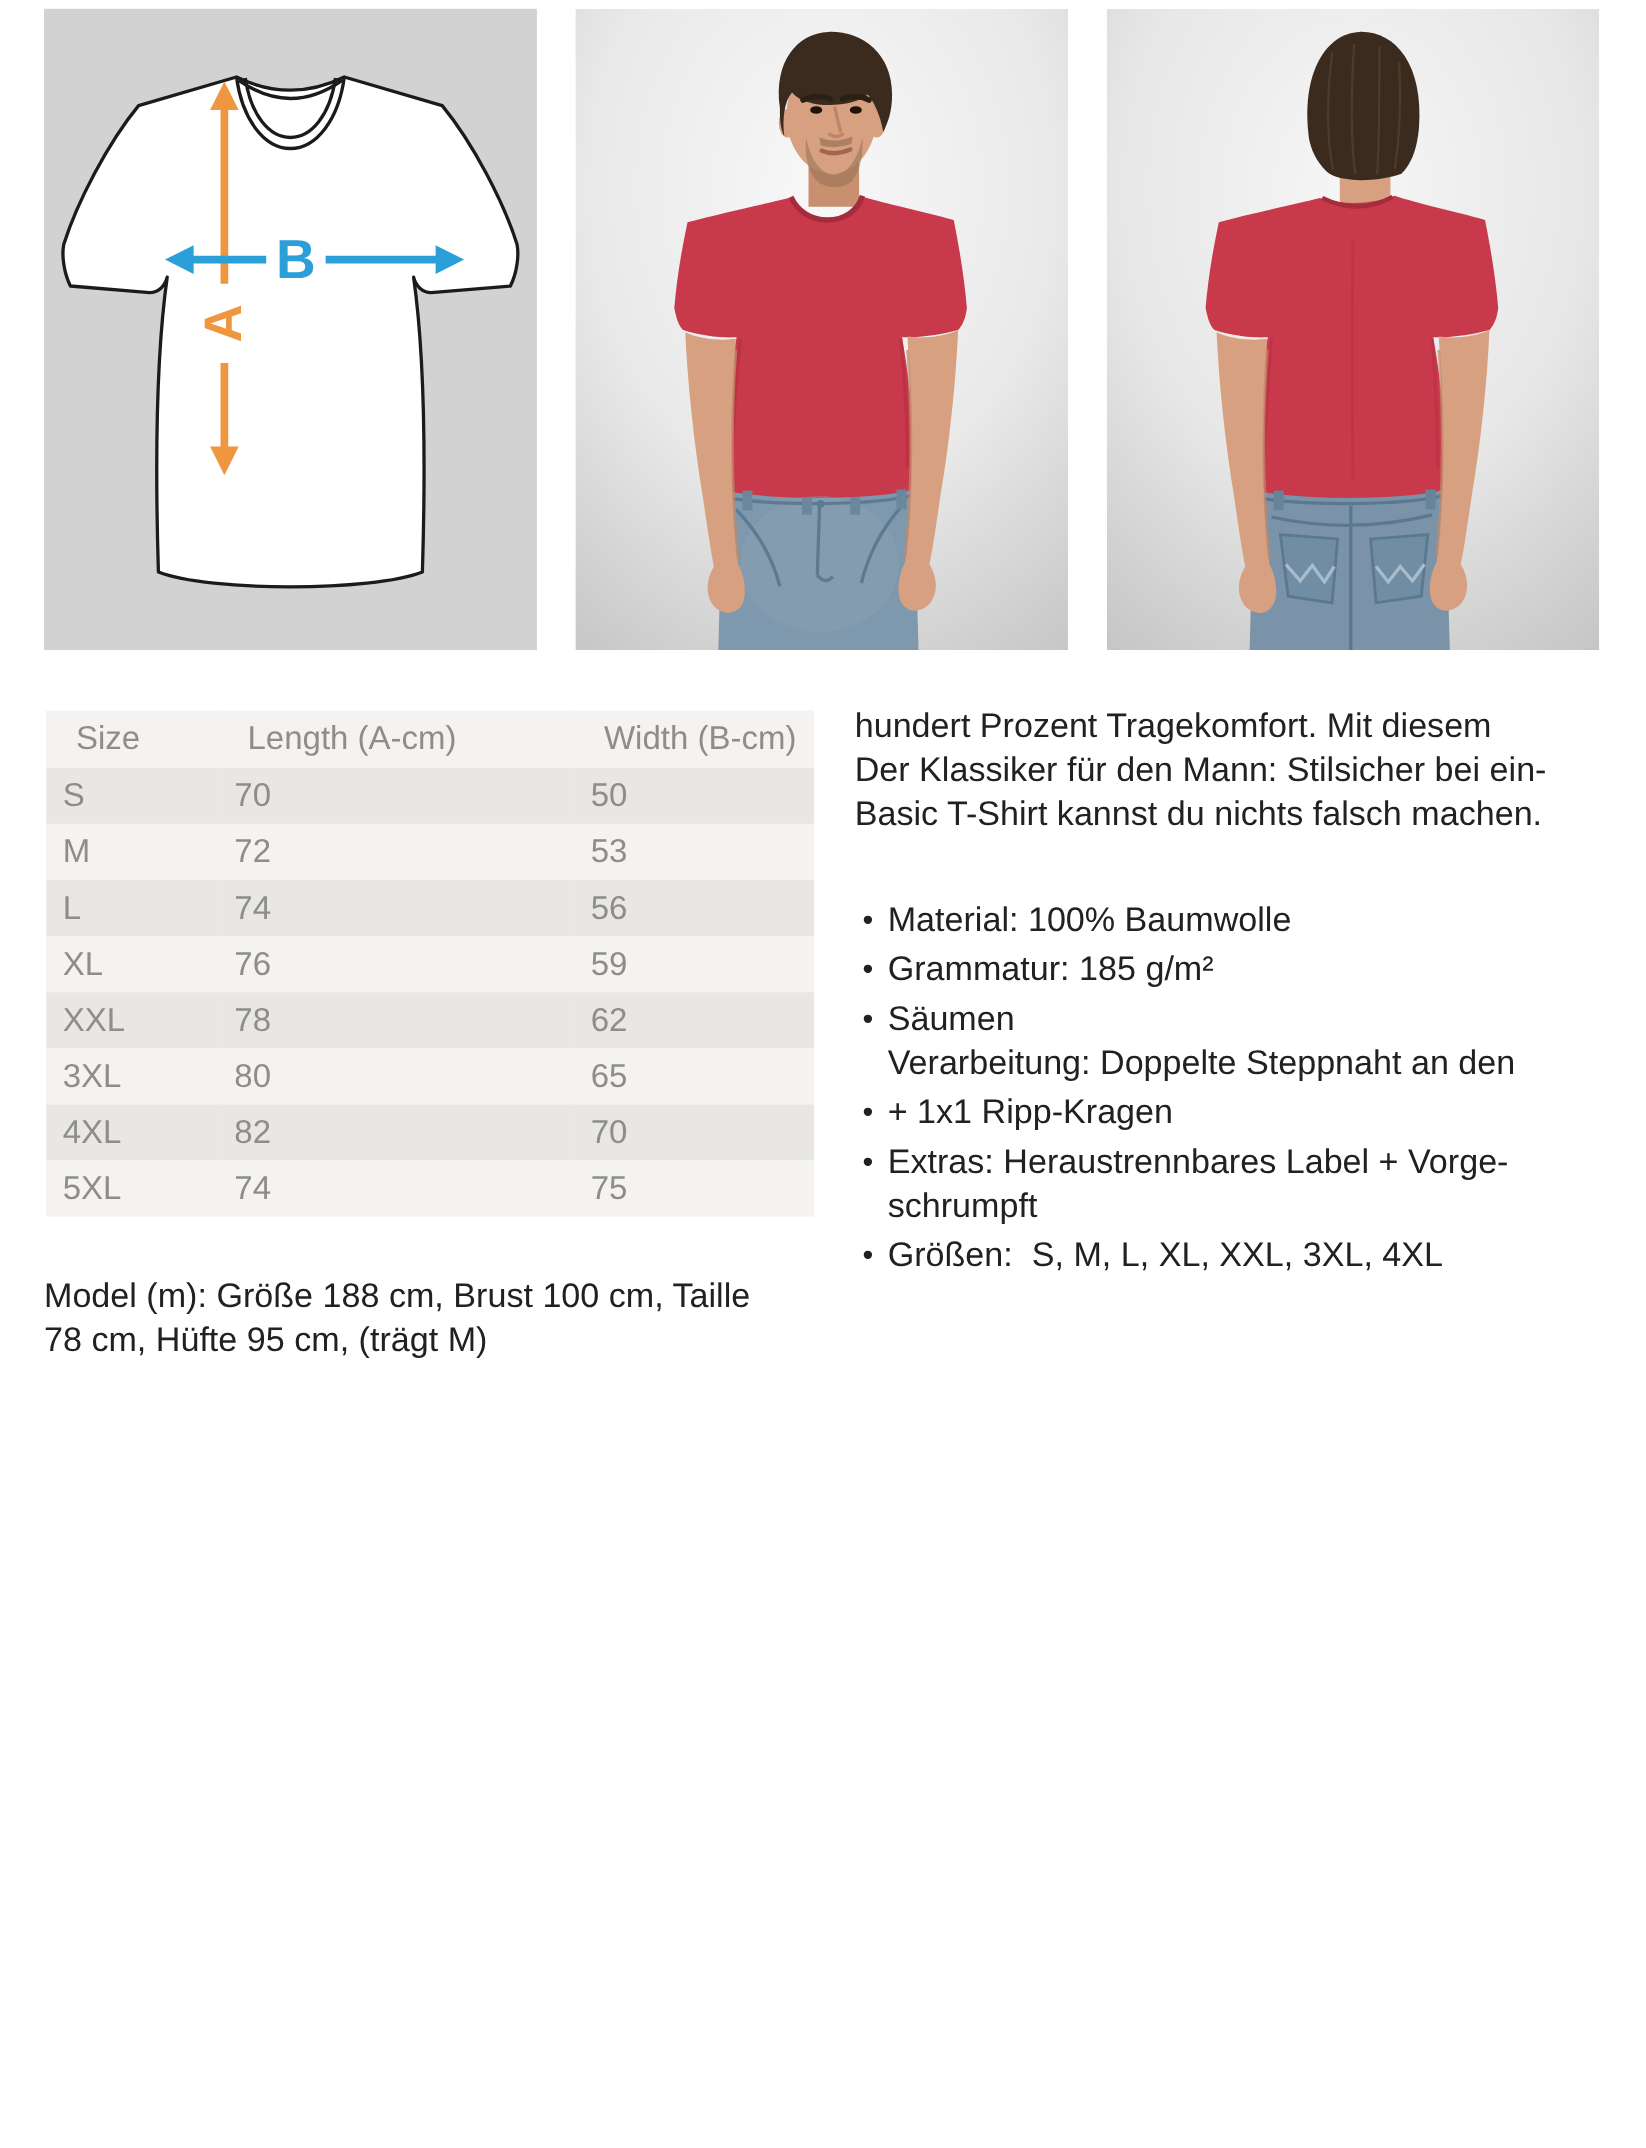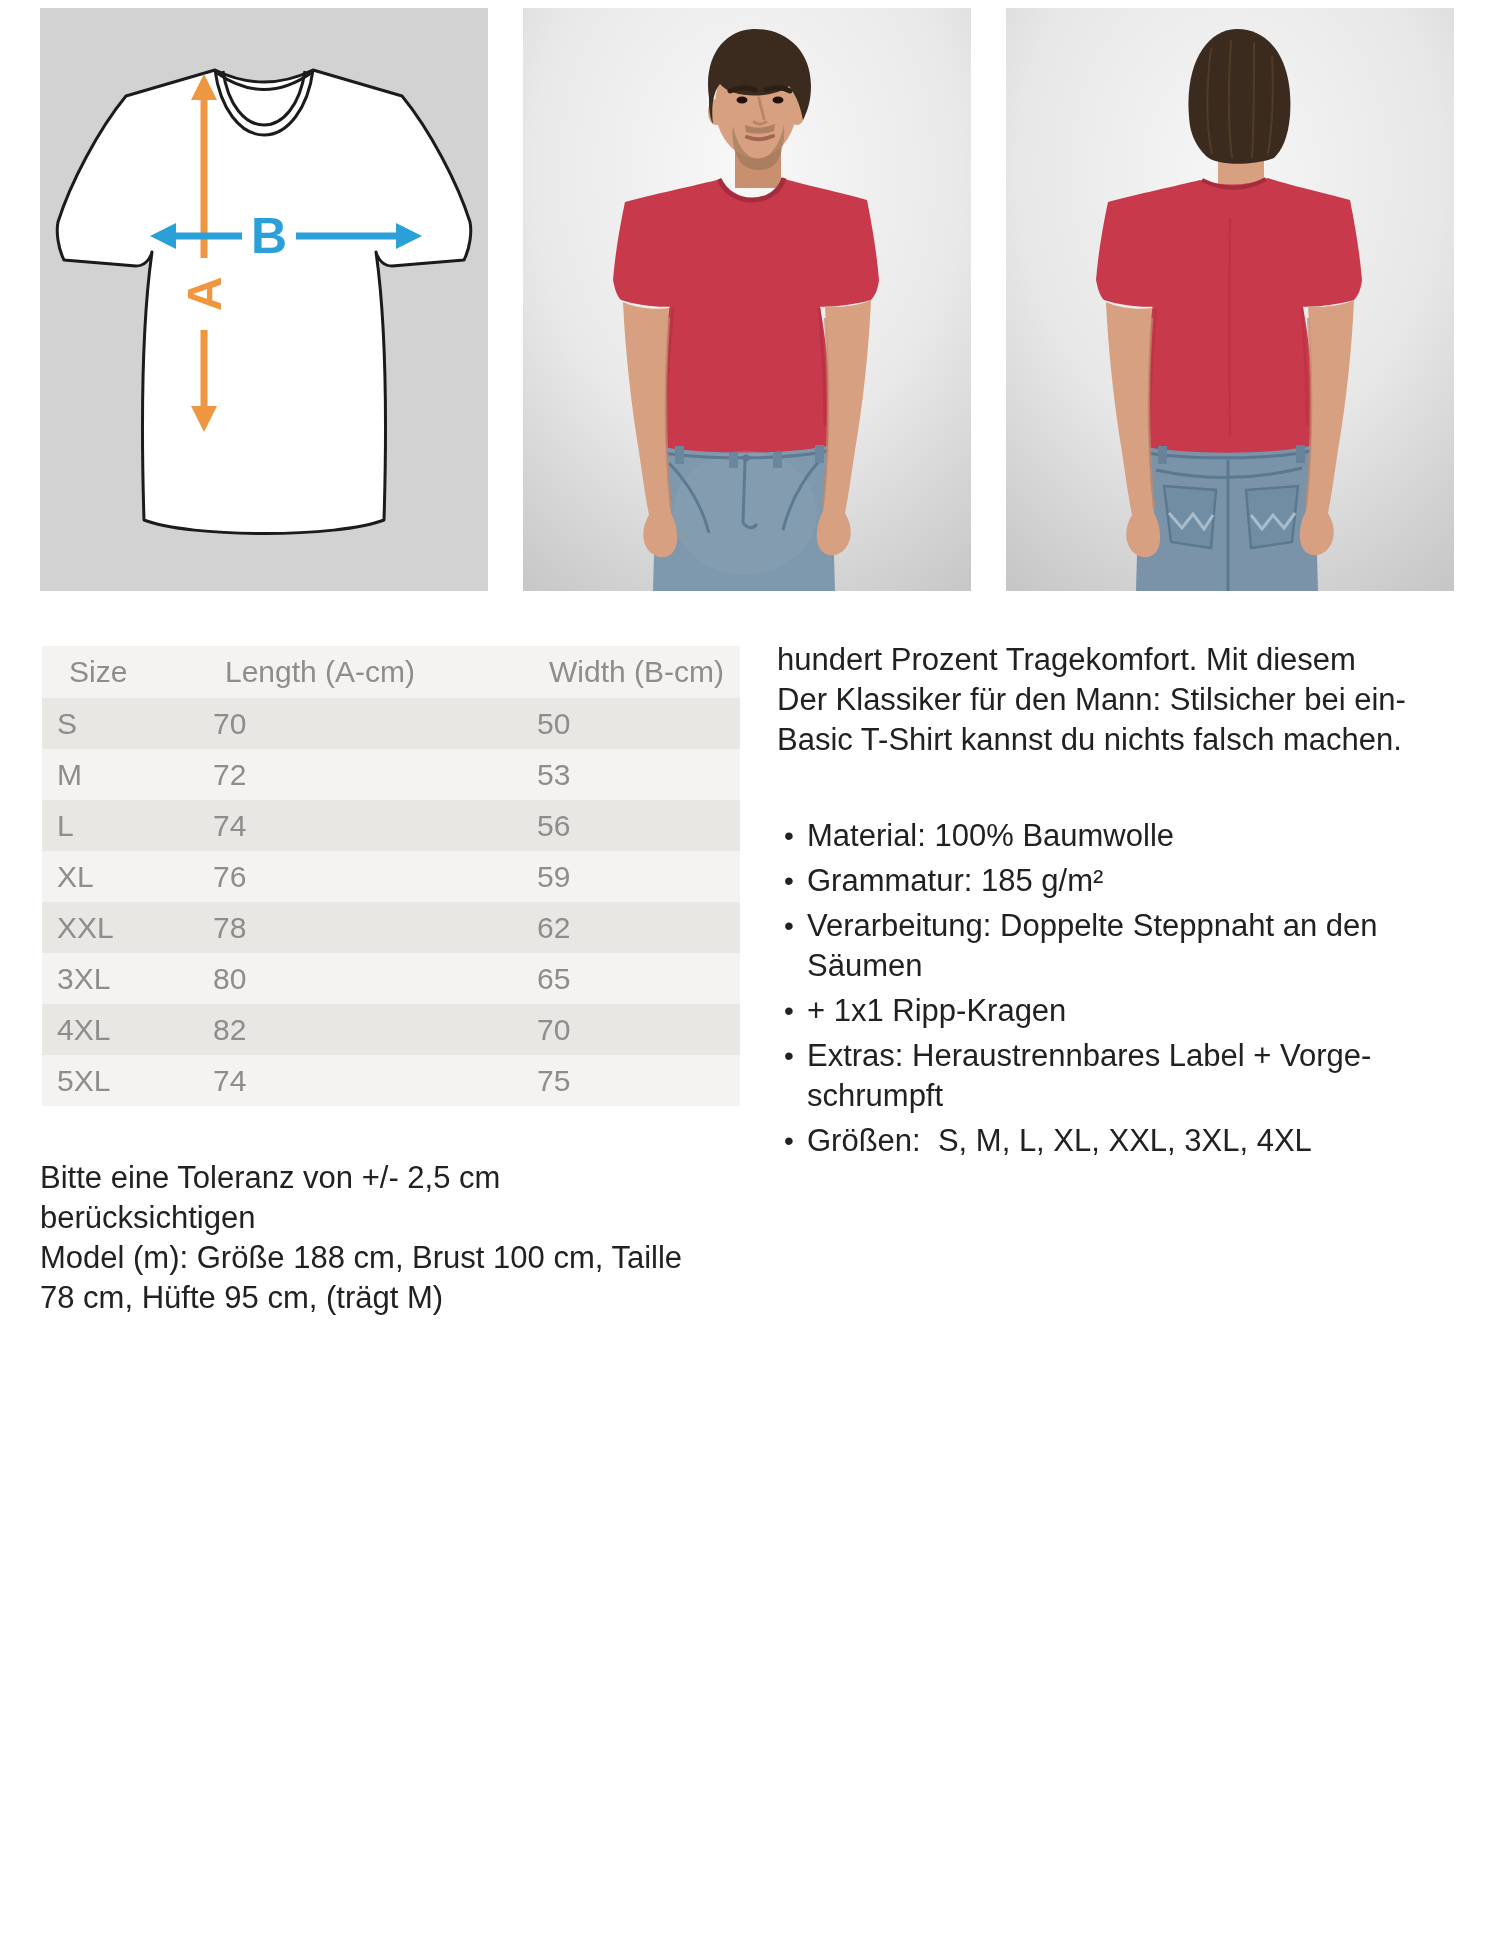--- a/index.html
+++ b/index.html
@@ -293,41 +293,40 @@
       </tr>
       <tr>
         <td>5XL</td>
         <td>74</td>
         <td>75</td>
       </tr>
     </tbody>
   </table>
 
   <div id="tolerance-note">
-    <div>Bitte eine Toleranz von +/- 2,5 cm berücksichtigen</div>
     <div><span class="bold">Model (m):</span><span> Größe 188 cm, Brust 100 cm, Taille</span></div>
     <div>78 cm, Hüfte 95 cm, (trägt M)</div>
   </div>
 
   <div id="description">
     <div class="para">
       <div>hundert Prozent Tragekomfort. Mit diesem</div>
       <div>Der Klassiker für den Mann: Stilsicher bei ein-</div>
       <div>Basic T-Shirt kannst du nichts falsch machen.</div>
     </div>
     <ul>
       <li>
         <div>Material: 100% Baumwolle</div>
       </li>
       <li>
         <div>Grammatur: 185 g/m²</div>
       </li>
       <li>
+        <div>Säumen</div>
         <div>Verarbeitung: Doppelte Steppnaht an den</div>
-        <div>Säumen</div>
       </li>
       <li>
         <div>+ 1x1 Ripp-Kragen</div>
       </li>
       <li>
         <div>Extras: Heraustrennbares Label + Vorge-</div>
         <div>schrumpft</div>
       </li>
       <li>
         <div>Größen:  S, M, L, XL, XXL, 3XL, 4XL</div>

